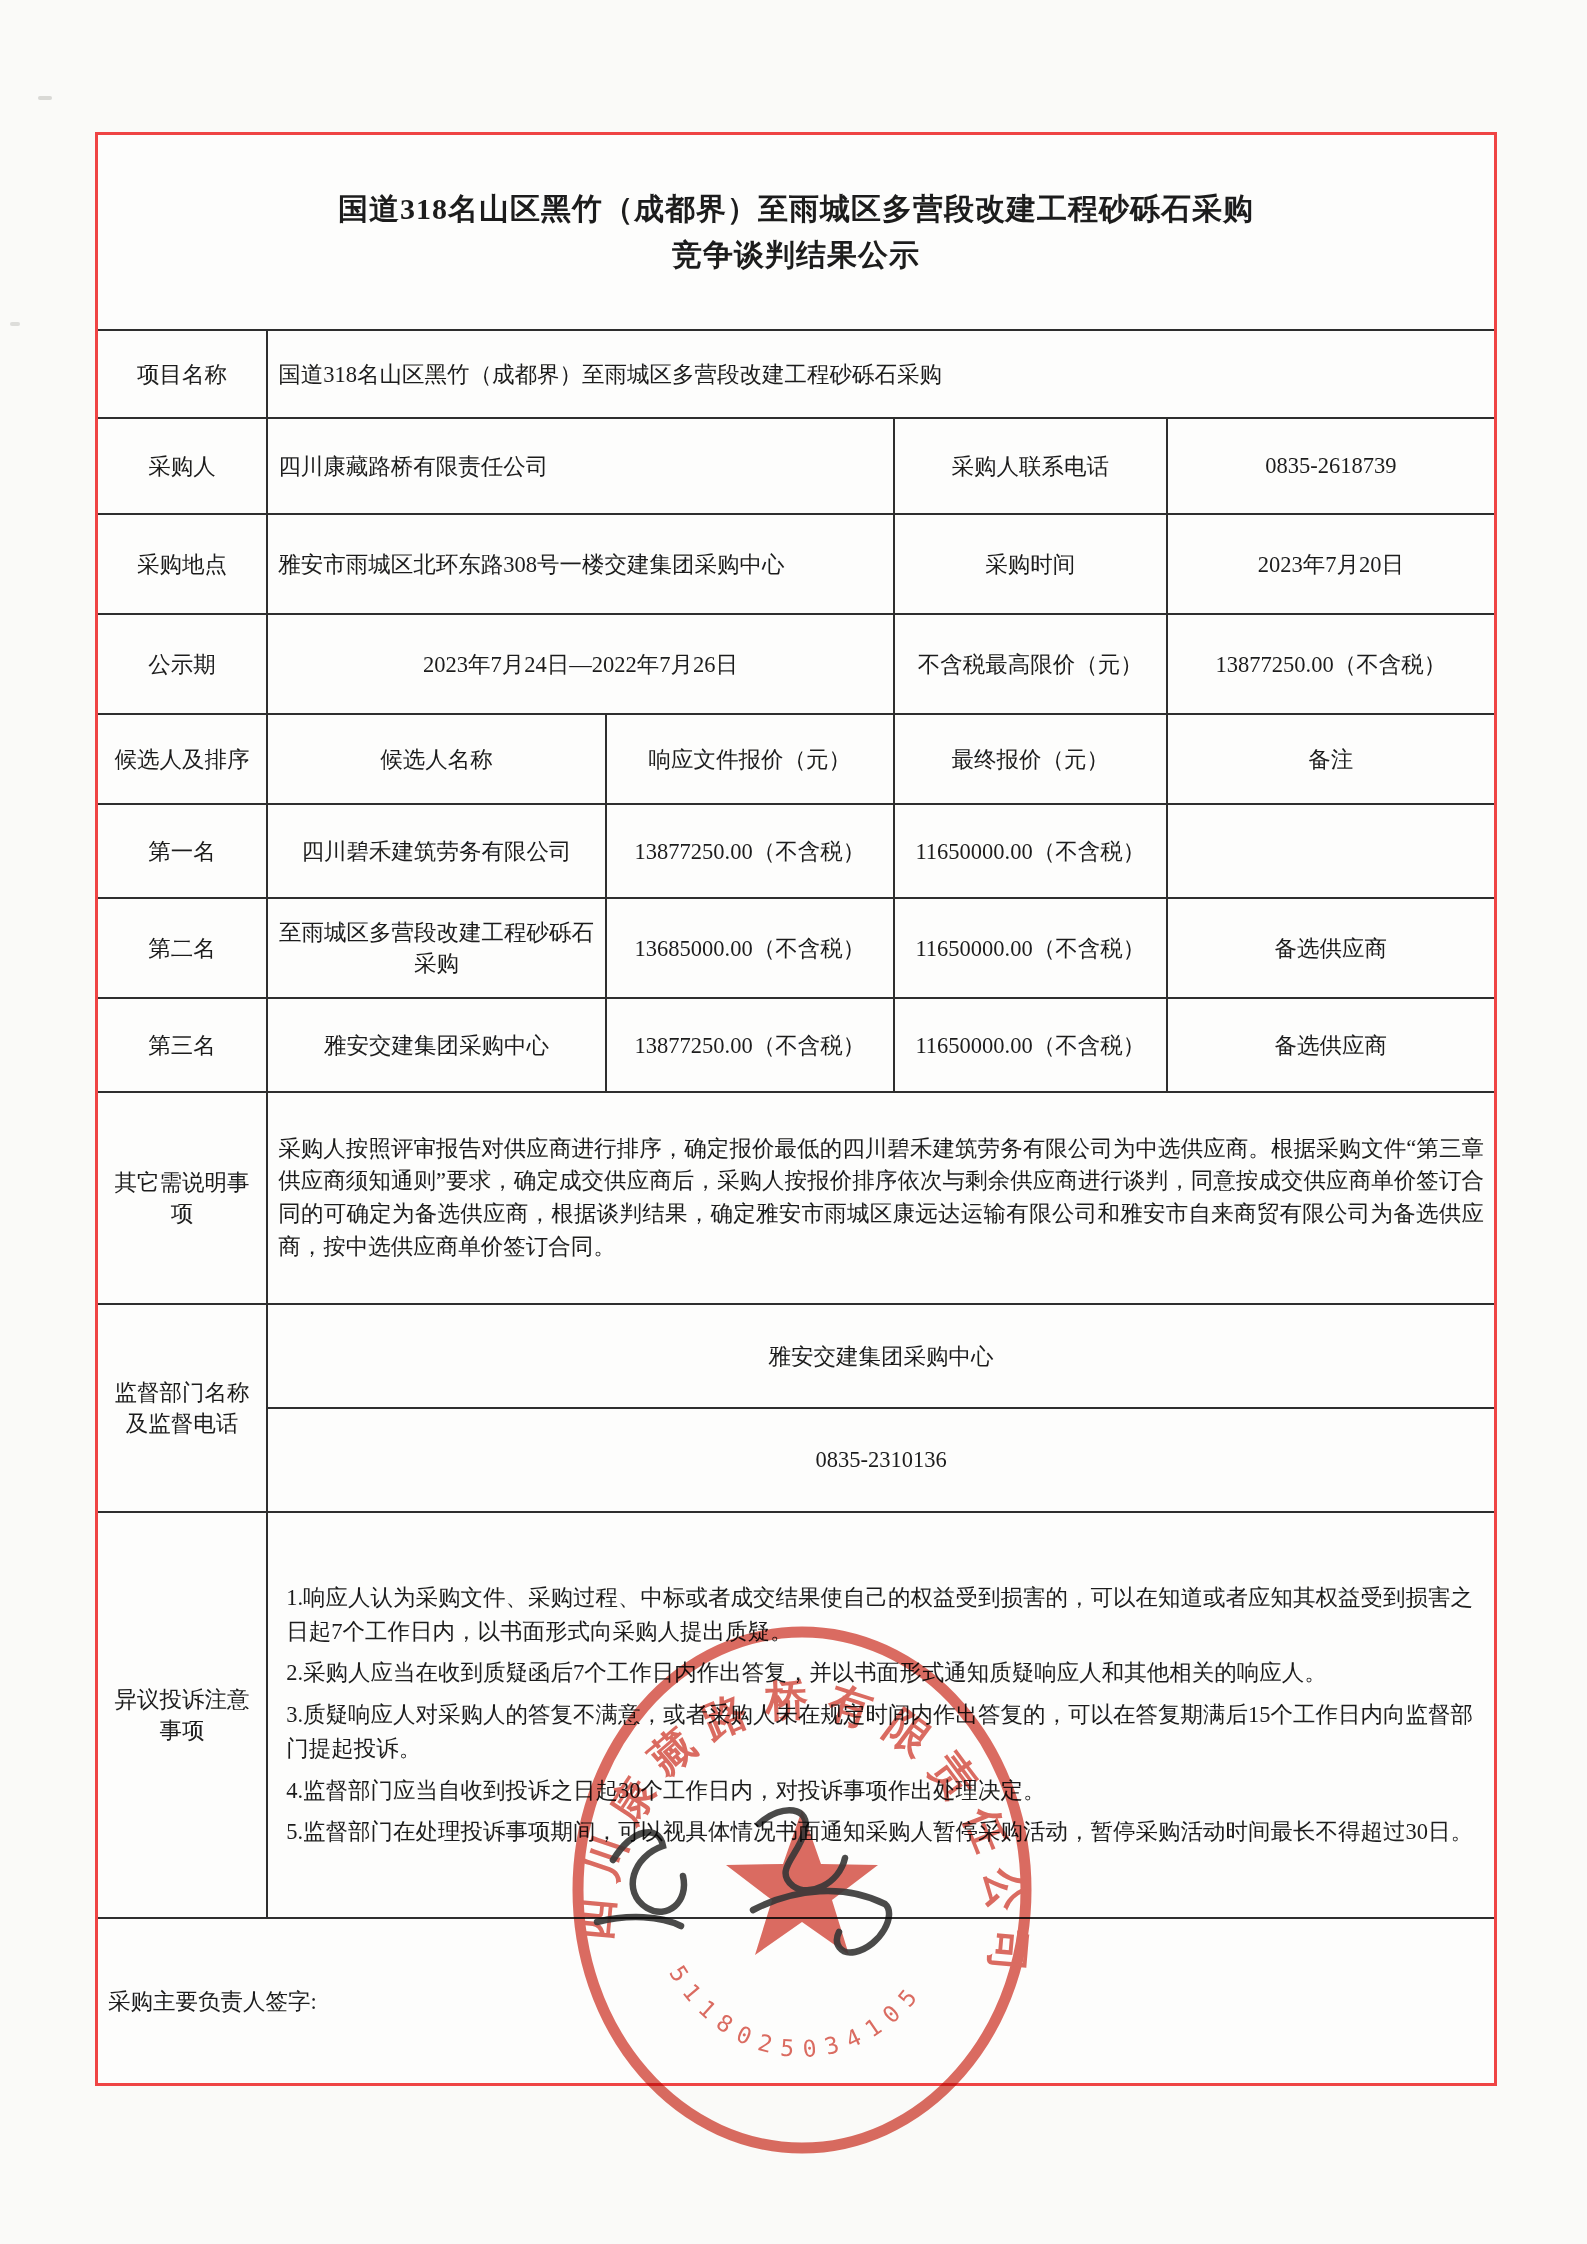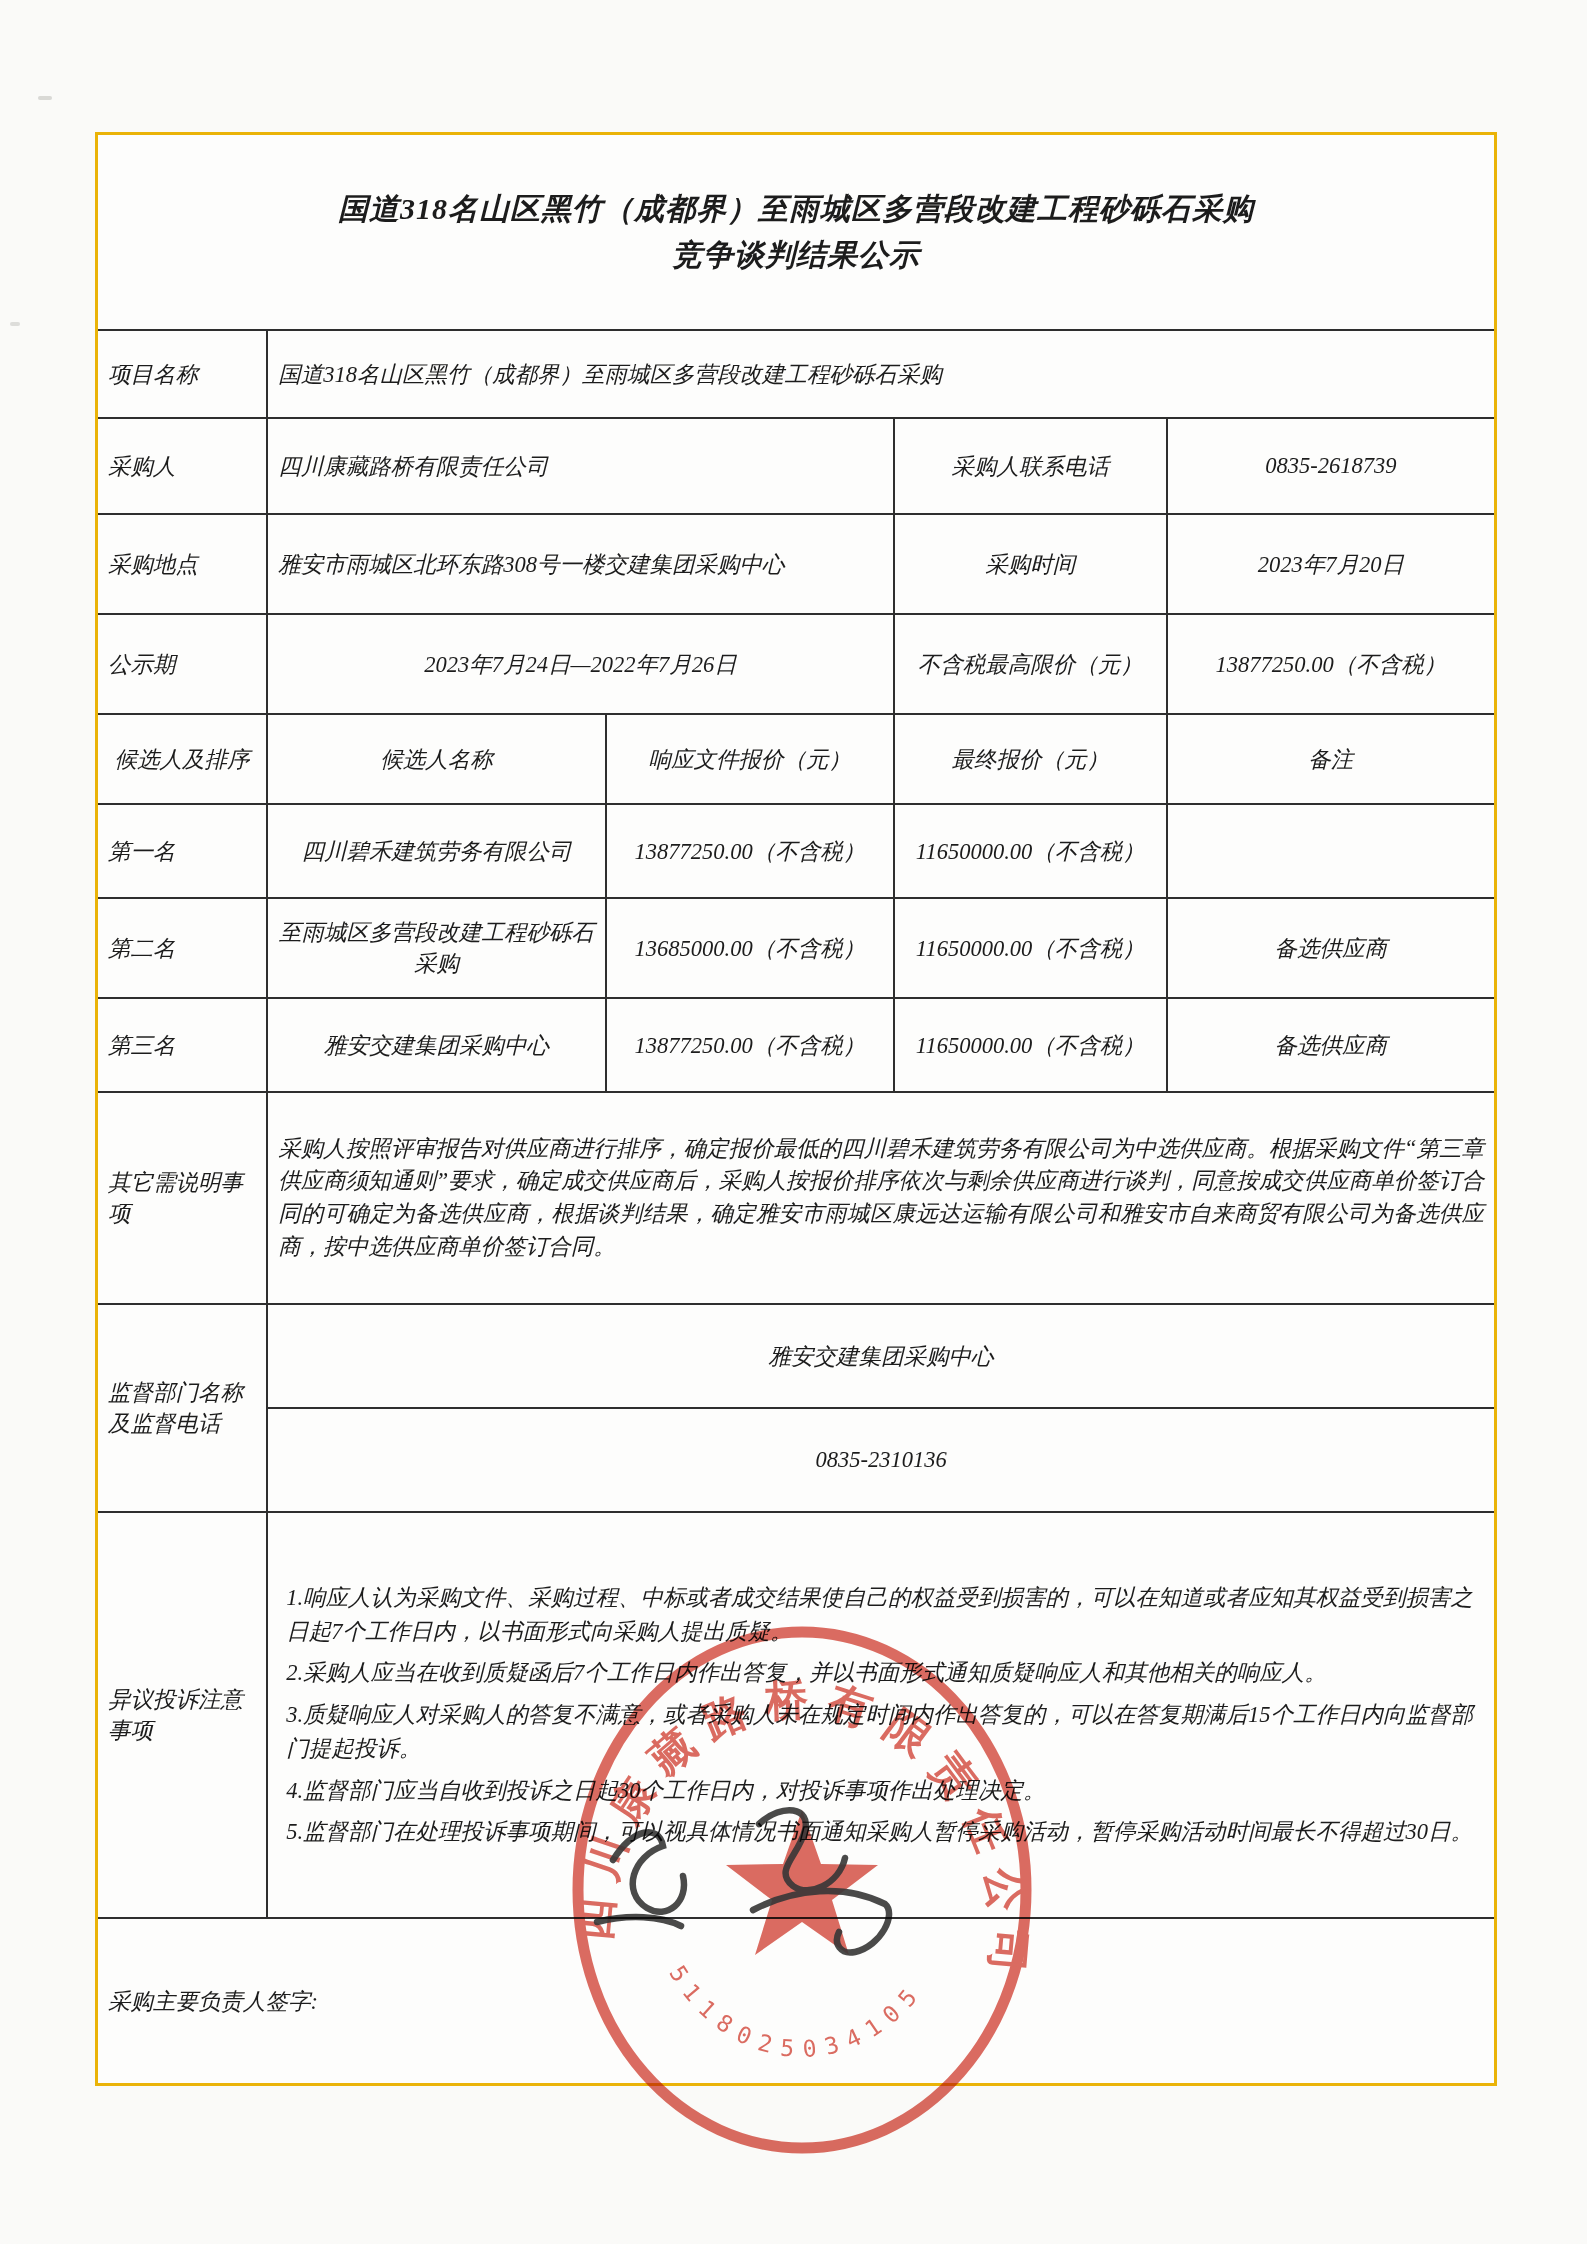--- a/index.html
+++ b/index.html
@@ -17,24 +17,24 @@
     border-collapse:collapse;table-layout:fixed;
     background:#fdfdfc;
   }
   table.doc td{
     border:2px solid #2e2e2e;
     font-size:22.5px;
     padding:4px 10px;
     vertical-align:middle;
     word-break:break-word;
   }
-  table.doc{border:3px solid #eab308;font-style:italic;}
+  table.doc{border:3px solid #ef4444;}
   .title-cell{height:186px;text-align:center;vertical-align:middle;}
   .title-l1,.title-l2{font-weight:700;font-size:30px;letter-spacing:1px;line-height:1.55;}
-  .lab{}
+  .lab{text-align:center;}
   .val-left{text-align:left;padding-left:14px;}
   .ctr{text-align:center;}
   .r-project td{height:78px;}
   .r-purchaser td{height:86px;}
   .r-location td{height:90px;}
   .r-publicity td{height:90px;}
   .r-chead td{height:80px;}
   .r-cand1 td{height:84px;}
   .r-cand2 td{height:90px;}
   .r-cand3 td{height:84px;}

